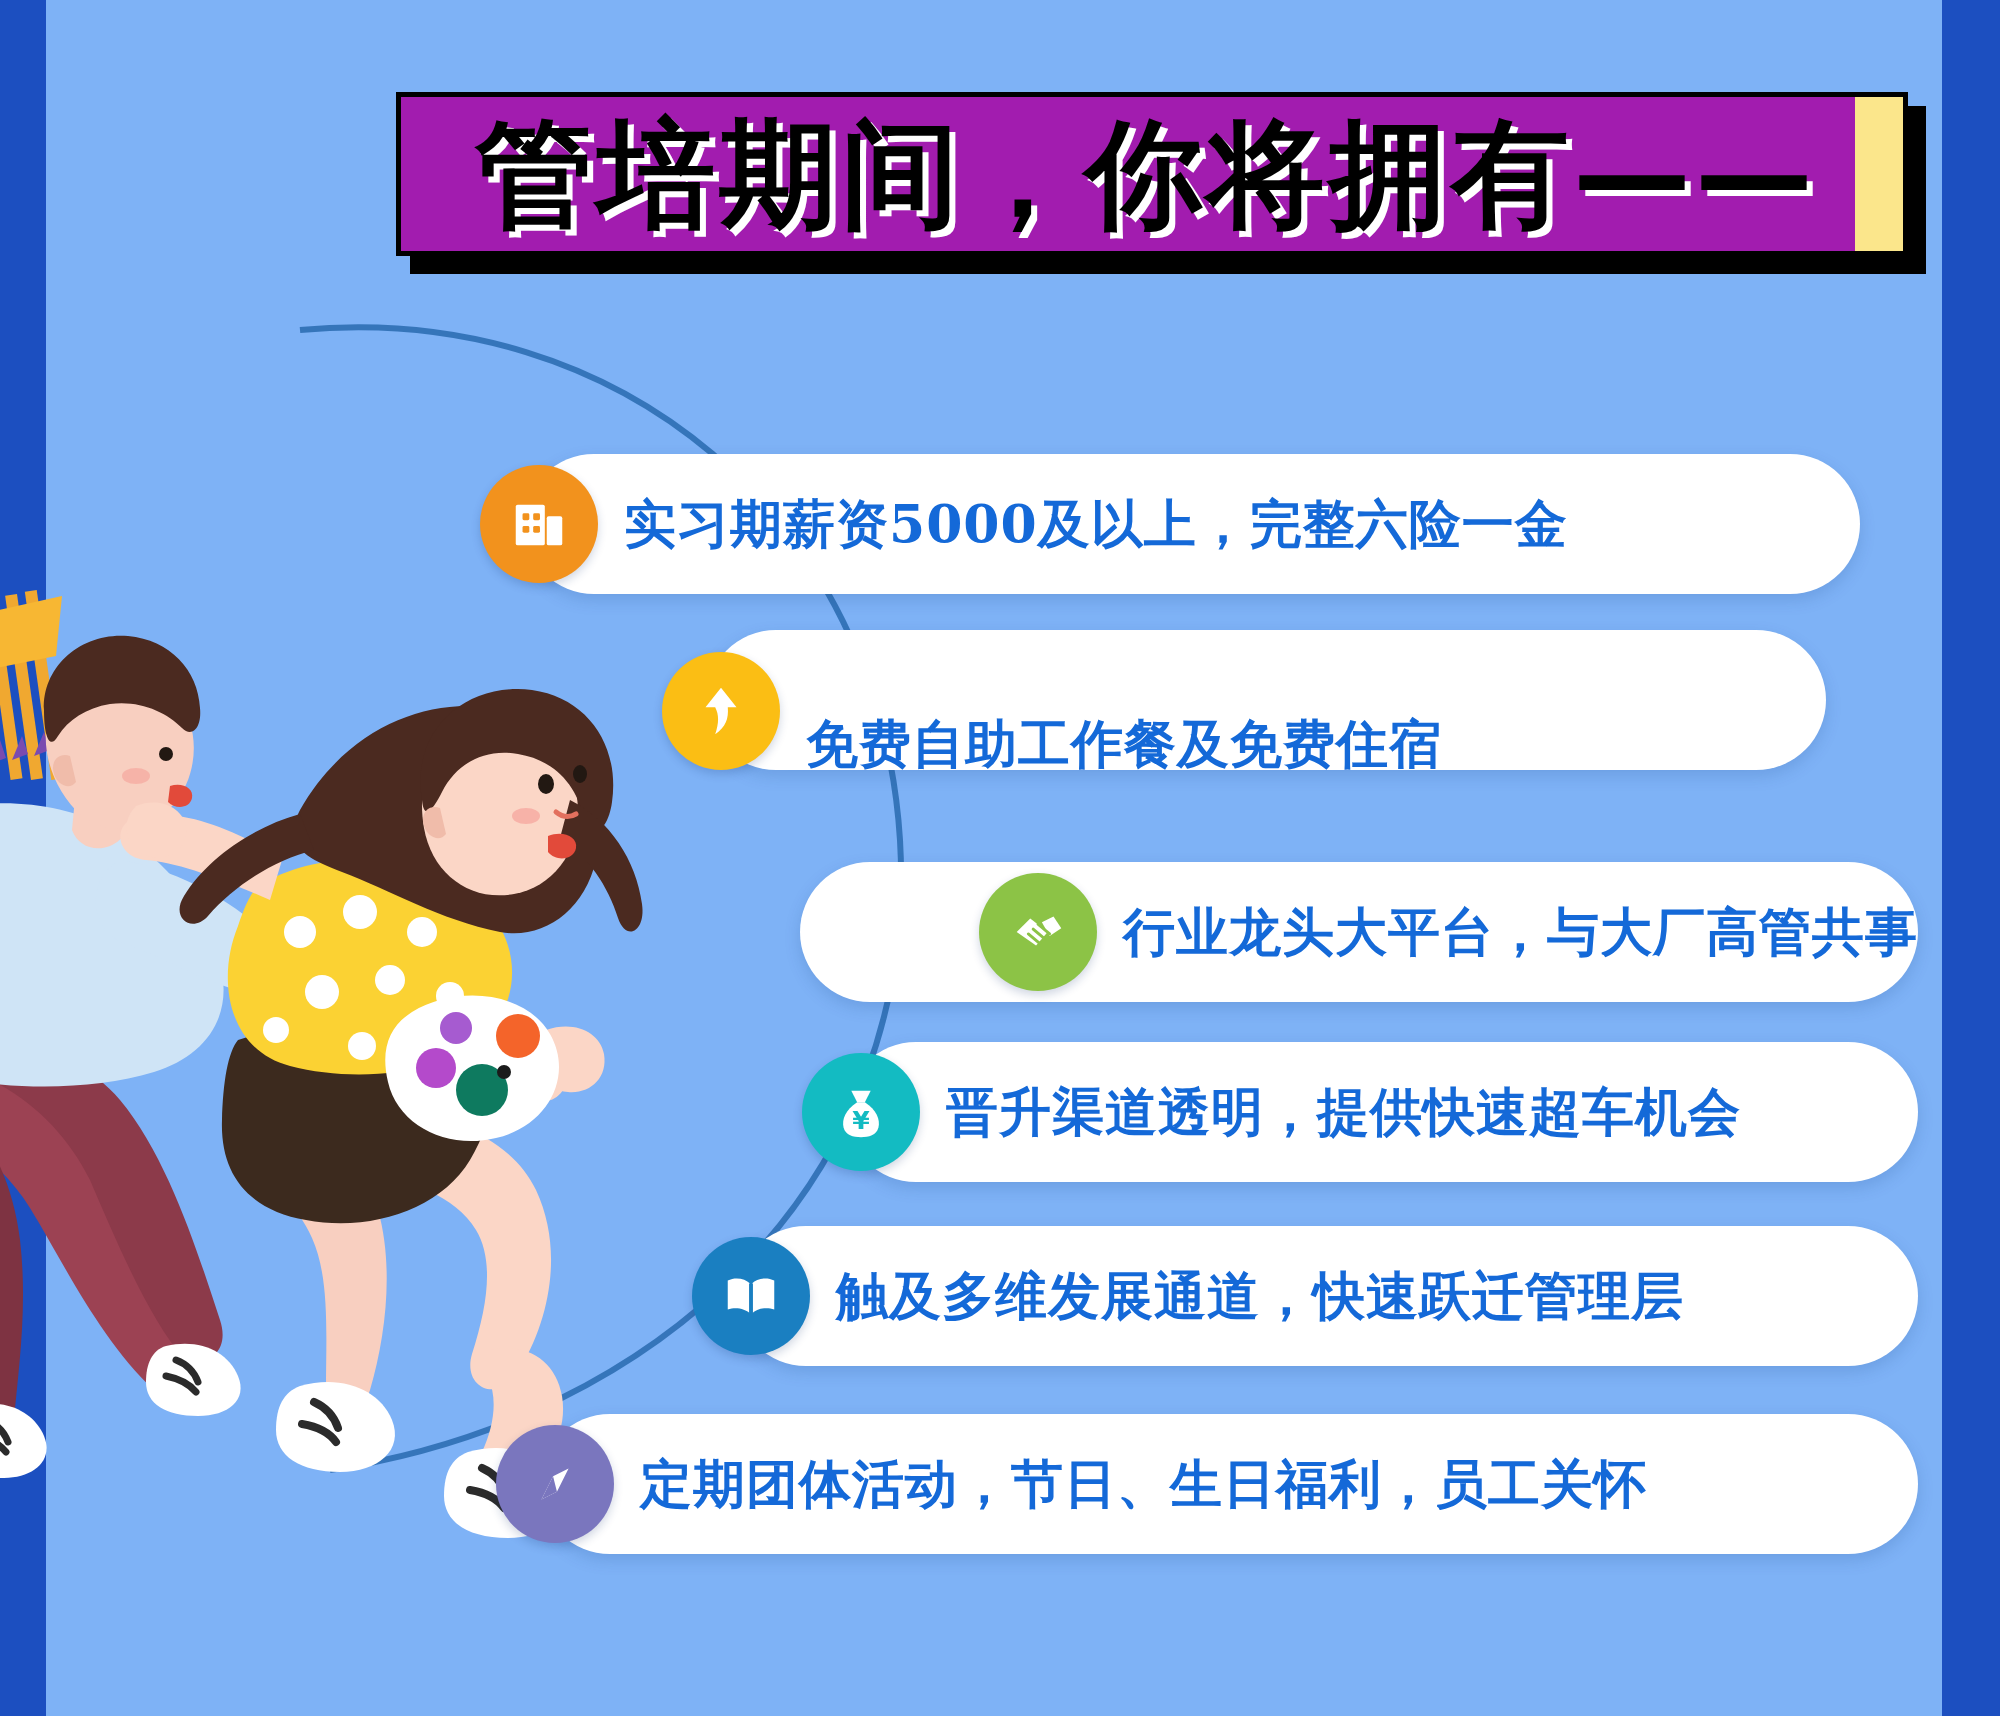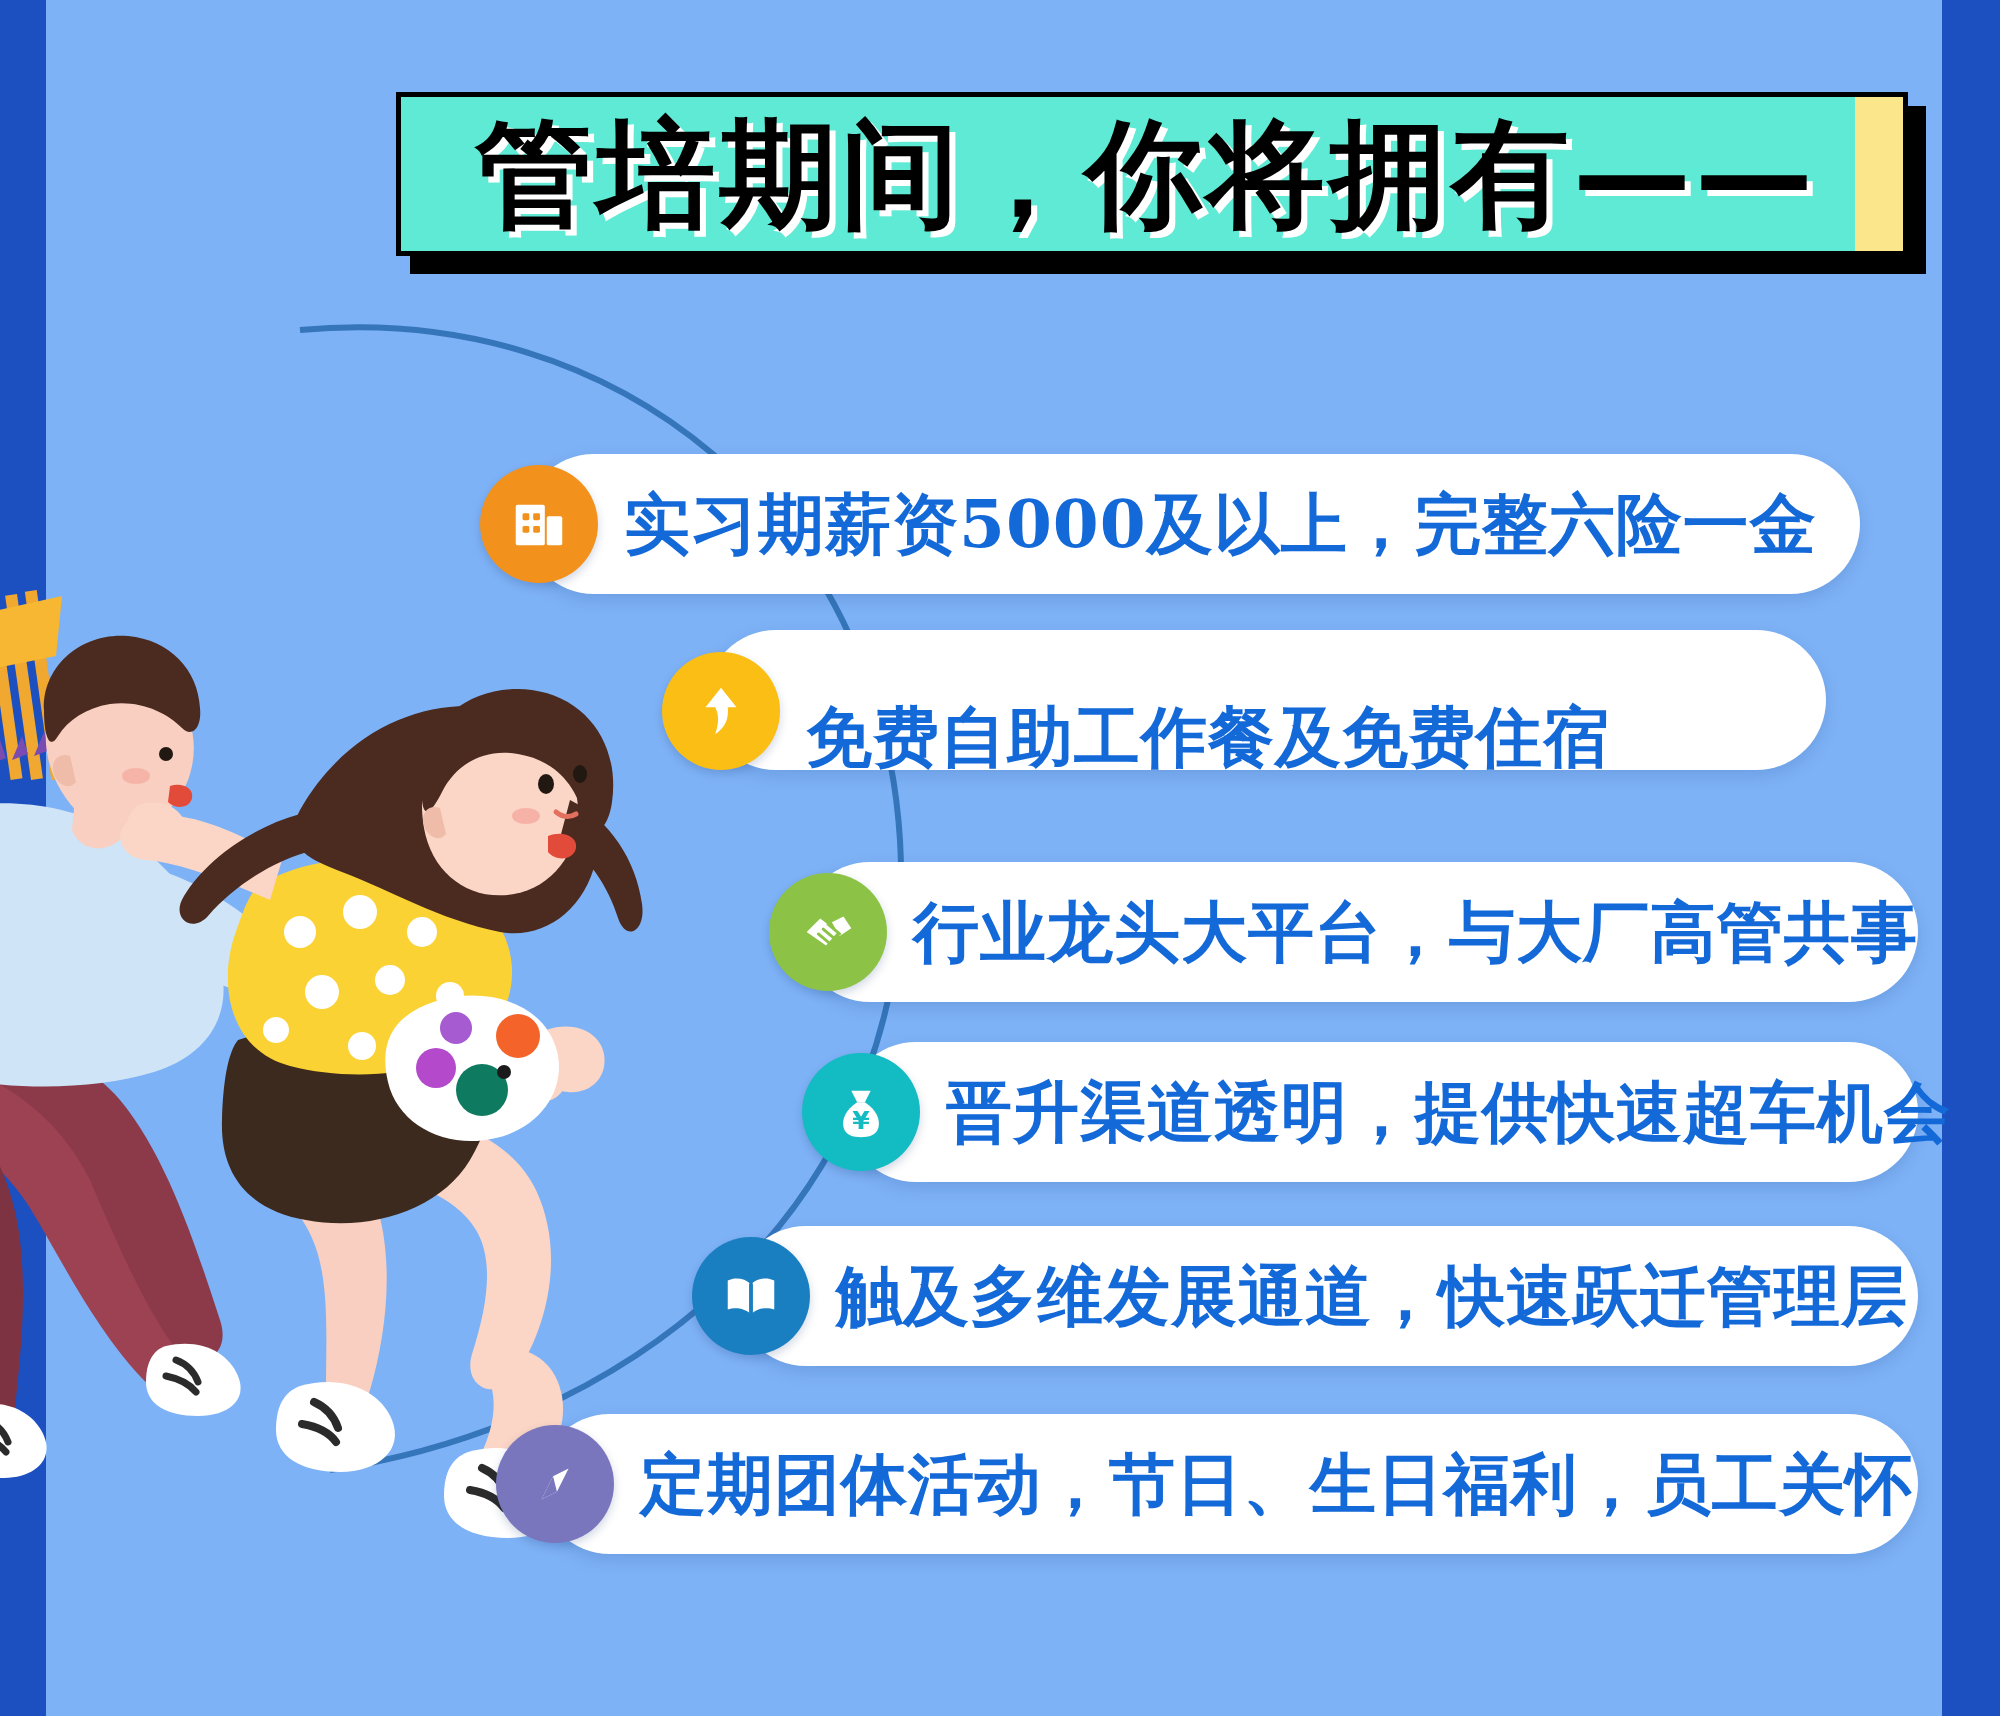--- a/index.html
+++ b/index.html
@@ -19,21 +19,21 @@
 
   
   .title-wrap{
     position:absolute;left:396px;top:92px;width:1516px;height:168px;
   }
   .title-shadow{
     position:absolute;left:14px;top:14px;width:1516px;height:168px;background:#000;
   }
   .title-box{
     position:absolute;left:0;top:0;width:1512px;height:164px;
-    background:#5eead4;border:5px solid #000;box-sizing:border-box;
+    background:#a21caf;border:5px solid #000;box-sizing:border-box;
     display:flex;align-items:center;
   }
   .title-box .lightstripe{
     position:absolute;right:0;top:0;bottom:0;width:48px;background:#FBE68B;
   }
   .title-text{
     position:relative;z-index:2;
     width:100%;text-align:center;
     font-family:"DejaVu Sans","Liberation Sans",sans-serif;
     font-weight:bold;
@@ -64,21 +64,21 @@
     display:flex;align-items:center;justify-content:center;
     margin-left:-44px;
     box-shadow:0 4px 10px rgba(20,50,110,.20);
   }
   .icon svg{width:62px;height:62px;display:block;}
   .row-text{
     position:relative;z-index:3;
     margin-left:26px;
     font-family:"DejaVu Serif","Liberation Serif",serif;
     font-weight:bold;
-    font-size:66px;line-height:1;
+    font-size:52px;line-height:1;
     color:#1469D8;
     white-space:nowrap;
     letter-spacing:1px;
   }
 
   
   .illus{position:absolute;left:-30px;top:560px;width:720px;height:1000px;}
   .illus svg{width:100%;height:100%;display:block;}
 </style>
 </head>

